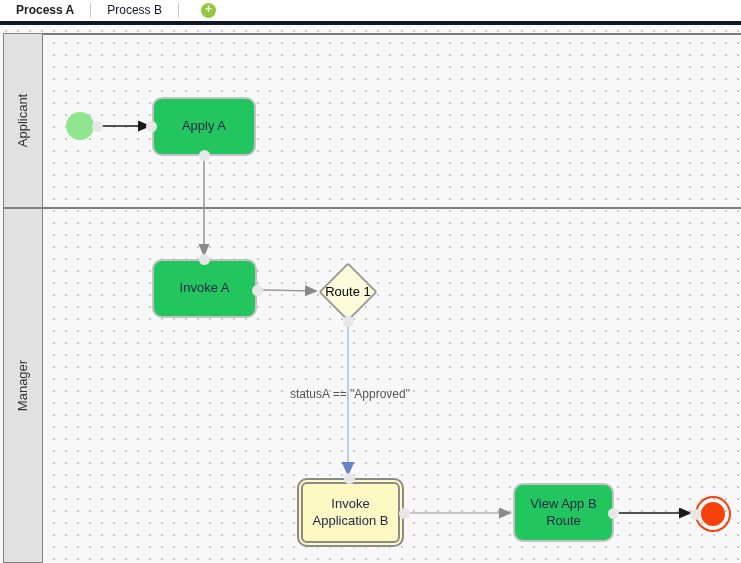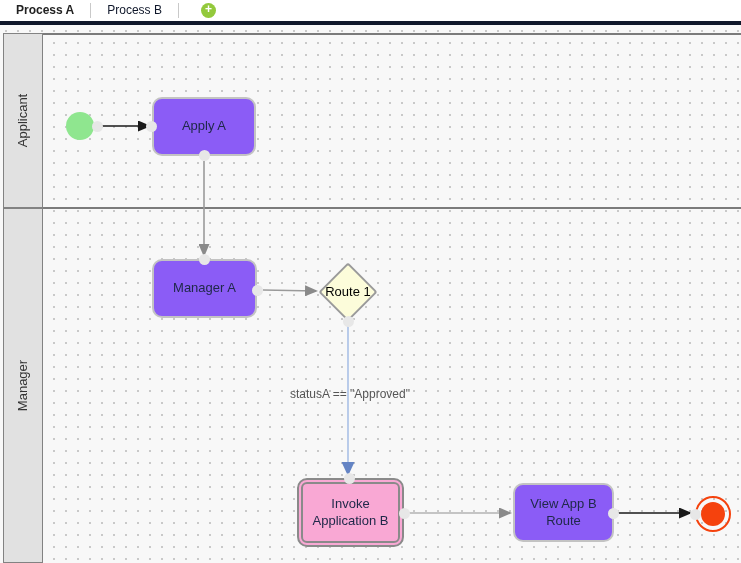--- a/index.html
+++ b/index.html
@@ -26,29 +26,29 @@
   
   .pool-topline { position:absolute; left:43px; top:33px; width:698px; height:2px; background:#7b7b7b; }
   .pool-divider { position:absolute; left:3px; top:207px; width:738px; height:2px; background:#7b7b7b; }
   .lane-head { position:absolute; left:3px; width:40px; background:#e1e1e1;
                border:1px solid #828282; display:flex; align-items:center; justify-content:center; }
   .lane-head.applicant { top:33px; height:175px; }
   .lane-head.manager   { top:208px; height:355px; }
   .lane-label { transform:rotate(-90deg); white-space:nowrap; font-size:13px; color:#333; }
 
   
-  .task { position:absolute; background:#8b5cf6; border:2px solid #c3c3c3; border-radius:10px;
+  .task { position:absolute; background:#22c55e; border:2px solid #c3c3c3; border-radius:10px;
           display:flex; align-items:center; justify-content:center; text-align:center;
           font-size:13px; color:#20294a; line-height:1.25; cursor:move; }
   .task.apply   { left:152px; top:97px;  width:104px; height:59px; }
   .task.approve { left:152px; top:259px; width:105px; height:59px; }
   .task.view    { left:513px; top:483px; width:101px; height:59px; }
 
   .subprocess { position:absolute; left:297px; top:478px; width:107px; height:69px;
-                border:2px solid #8a8a8a; border-radius:10px; background:#f9a8d4; padding:2px; cursor:move; }
+                border:2px solid #8a8a8a; border-radius:10px; background:#fef9c3; padding:2px; cursor:move; }
   .subprocess-inner { width:100%; height:100%; border:2px solid #8a8a8a; border-radius:6px;
                       display:flex; align-items:center; justify-content:center; text-align:center;
                       font-size:13px; color:#20294a; line-height:1.25; }
 
   .gateway { position:absolute; left:327px; top:271px; width:42px; height:42px;
              background:#fcfcda; border:2px solid #9a9a9a; transform:rotate(45deg);
              border-radius:3px; cursor:move; }
   .gateway-label { position:absolute; left:322px; top:271px; width:52px; height:42px;
                    display:flex; align-items:center; justify-content:center; text-align:center;
                    font-size:13px; color:#000000; line-height:1.1; }
@@ -112,21 +112,21 @@
     <path class="edge" d="M618,513 L690,513" stroke="#1a1a1a" stroke-width="1.6" marker-end="url(#ah-black)"></path>
   </svg>
 
   <div class="start-event"></div>
 
   <div class="task apply">
     <span>Apply A</span>
   </div>
 
   <div class="task approve">
-    <span>Manager A</span>
+    <span>Invoke A</span>
   </div>
 
   <div class="gateway"></div>
   <div class="gateway-label">Route 1</div>
 
   <div class="subprocess">
     <div class="subprocess-inner">
       <span>Invoke Application B</span>
     </div>
   </div>

